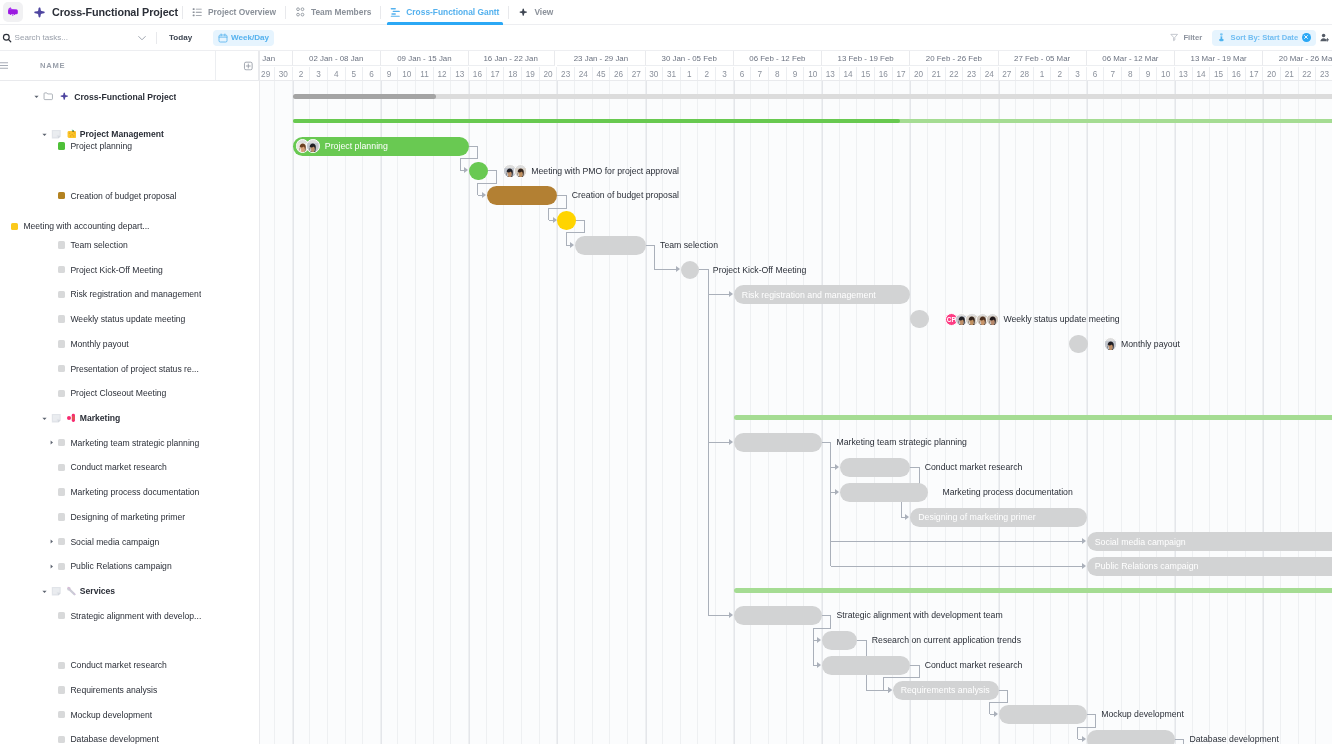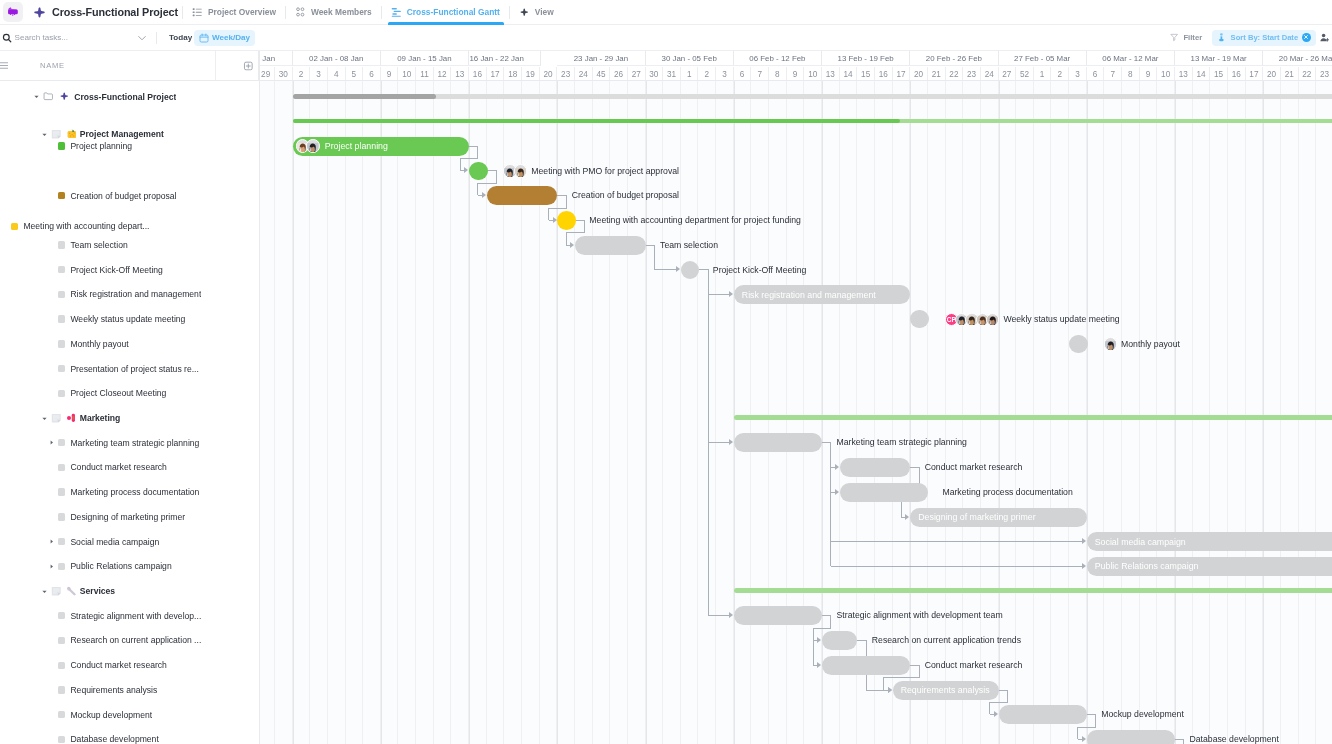--- a/index.html
+++ b/index.html
@@ -20,32 +20,32 @@
   .tab .ti{width:10.5px;height:10.5px;flex:0 0 auto;display:block}
 
   
   .toolbar{height:26px;display:flex;align-items:center;border-bottom:1px solid #edeef1;background:#fff;font-size:8.1px}
   .search{display:flex;align-items:center;gap:3px;padding-left:1.5px;width:131px}
   .search input{border:0;outline:0;font-size:8.1px;font-family:inherit;color:#2b2f38;width:112px;background:transparent}
   .search input::placeholder{color:#9aa0ab}
   .chev{margin-left:5px;width:12px;height:12px}
   .vsep{width:1px;height:12px;background:#e8e9ec;margin:0 0 0 8px}
   .today{font-size:8.1px;font-weight:700;color:#3f4753;padding:0 0 0 12px}
-  .zoombtn{display:flex;align-items:center;gap:3.4px;background:#e6f4fe;color:#54b1ee;border-radius:4px;height:16px;padding:0 4.4px;font-size:8.1px;font-weight:700;margin-left:2px}
+  .zoombtn{display:flex;align-items:center;gap:3.4px;background:#e6f4fe;color:#54b1ee;border-radius:4px;height:16px;padding:0 4.4px;font-size:8.1px;font-weight:700;margin-left:21px}
   .spacer{flex:1}
   .filter{display:flex;align-items:center;gap:5.5px;font-size:7.7px;font-weight:700;color:#8d939e;margin-right:9.5px}
   .sortbtn{display:flex;align-items:center;gap:4.6px;background:#e6f4fe;color:#70bdf2;border-radius:4px;height:16px;padding:0 5.5px;font-size:7.6px;font-weight:700}
   .sortclose{width:8.8px;height:8.8px;margin-left:-1px;border-radius:50%;background:#2ba8f5;display:flex;align-items:center;justify-content:center;flex:0 0 auto}
   .usr{margin:0 3px 0 4px;width:9px;height:9px}
 
   
   .gridhdr{height:30px;display:flex;border-bottom:1px solid #e9eaed;position:relative}
   .namehdr{width:260px;flex:0 0 260px;display:flex;align-items:center;position:relative;border-right:1px solid #e9eaed}
   .hamb{width:11px;height:11px;margin-left:-2px;flex:0 0 auto}
-  .namelbl{font-size:7.6px;letter-spacing:.75px;color:#9aa0ab;margin-left:31px;font-weight:400}
+  .namelbl{font-size:7.6px;letter-spacing:.75px;color:#9aa0ab;margin-left:31px;font-weight:700}
   .addcol{position:absolute;left:243px;top:50%;transform:translateY(-50%);width:10.6px;height:10.6px}
   .namehdr:after{content:"";position:absolute;right:0;top:0;bottom:0;width:1px;background:#e9eaed}
   .namehdr .innerdiv{position:absolute;left:215px;top:0;bottom:0;width:1px;background:#eceef1}
   .timehdr{flex:1;position:relative;overflow:hidden}
   .wklbl{position:absolute;top:0;height:15px;display:flex;align-items:center;justify-content:center;font-size:7.9px;color:#6b7280;border-right:1px solid #e9eaed;border-bottom:1px solid #eceef1;white-space:nowrap}
   .wklbl.first{justify-content:flex-start;padding-left:5px}
   .daylbl{position:absolute;top:16px;height:14px;display:flex;align-items:center;justify-content:center;font-size:8.2px;color:#8b919c;border-right:1px solid #eceef1}
 
   
   .body{display:flex;height:664px;position:relative}
@@ -112,21 +112,21 @@
 <div class="tabsep"></div>
 <div class="tab">
         <svg class="ti" viewBox="0 0 16 16">
           <g fill="none" stroke="currentColor" stroke-width="1.3">
             <circle cx="4.6" cy="3.4" r="2.1"></circle>
             <circle cx="11.4" cy="3.4" r="2.1"></circle>
             <circle cx="4.6" cy="11.6" r="2.1"></circle>
             <circle cx="11.4" cy="11.6" r="2.1"></circle>
           </g>
         </svg>
-        <span>Week Members</span>
+        <span>Team Members</span>
       </div>
 <div class="tabsep"></div>
 <div class="tab active">
         <svg class="ti" viewBox="0 0 16 16">
           <g fill="currentColor">
             <rect x="1" y="1.6" width="8" height="2.2" rx="1.1"></rect>
             <rect x="4" y="5.6" width="11" height="2.2" rx="1.1"></rect>
             <rect x="2" y="9.6" width="7" height="2.2" rx="1.1"></rect>
             <rect x="1" y="13.4" width="14" height="1.3" rx="0.65"></rect>
           </g>
@@ -215,21 +215,21 @@
 <div class="daylbl" style="left:50.24px;width:17.65px">3</div>
 <div class="daylbl" style="left:67.89px;width:17.65px">4</div>
 <div class="daylbl" style="left:85.54px;width:17.65px">5</div>
 <div class="daylbl" style="left:103.19px;width:17.65px">6</div>
 <div class="wklbl" style="left:120.84px;width:88.24px">09 Jan - 15 Jan</div>
 <div class="daylbl" style="left:120.84px;width:17.65px">9</div>
 <div class="daylbl" style="left:138.48px;width:17.65px">10</div>
 <div class="daylbl" style="left:156.13px;width:17.65px">11</div>
 <div class="daylbl" style="left:173.78px;width:17.65px">12</div>
 <div class="daylbl" style="left:191.43px;width:17.65px">13</div>
-<div class="wklbl" style="left:193px;width:88.24px">16 Jan - 22 Jan</div>
+<div class="wklbl" style="left:207px;width:88.24px">16 Jan - 22 Jan</div>
 <div class="daylbl" style="left:209.08px;width:17.65px">16</div>
 <div class="daylbl" style="left:226.72px;width:17.65px">17</div>
 <div class="daylbl" style="left:244.37px;width:17.65px">18</div>
 <div class="daylbl" style="left:262.02px;width:17.65px">19</div>
 <div class="daylbl" style="left:279.67px;width:17.65px">20</div>
 <div class="wklbl" style="left:297.32px;width:88.24px">23 Jan - 29 Jan</div>
 <div class="daylbl" style="left:297.32px;width:17.65px">23</div>
 <div class="daylbl" style="left:314.96px;width:17.65px">24</div>
 <div class="daylbl" style="left:332.61px;width:17.65px">45</div>
 <div class="daylbl" style="left:350.26px;width:17.65px">26</div>
@@ -253,21 +253,21 @@
 <div class="daylbl" style="left:614.98px;width:17.65px">16</div>
 <div class="daylbl" style="left:632.63px;width:17.65px">17</div>
 <div class="wklbl" style="left:650.28px;width:88.24px">20 Feb - 26 Feb</div>
 <div class="daylbl" style="left:650.28px;width:17.65px">20</div>
 <div class="daylbl" style="left:667.92px;width:17.65px">21</div>
 <div class="daylbl" style="left:685.57px;width:17.65px">22</div>
 <div class="daylbl" style="left:703.22px;width:17.65px">23</div>
 <div class="daylbl" style="left:720.87px;width:17.65px">24</div>
 <div class="wklbl" style="left:738.52px;width:88.24px">27 Feb - 05 Mar</div>
 <div class="daylbl" style="left:738.52px;width:17.65px">27</div>
-<div class="daylbl" style="left:756.16px;width:17.65px">52</div>
+<div class="daylbl" style="left:756.16px;width:17.65px">28</div>
 <div class="daylbl" style="left:773.81px;width:17.65px">1</div>
 <div class="daylbl" style="left:791.46px;width:17.65px">2</div>
 <div class="daylbl" style="left:809.11px;width:17.65px">3</div>
 <div class="wklbl" style="left:826.76px;width:88.24px">06 Mar - 12 Mar</div>
 <div class="daylbl" style="left:826.76px;width:17.65px">6</div>
 <div class="daylbl" style="left:844.40px;width:17.65px">7</div>
 <div class="daylbl" style="left:862.05px;width:17.65px">8</div>
 <div class="daylbl" style="left:879.70px;width:17.65px">9</div>
 <div class="daylbl" style="left:897.35px;width:17.65px">10</div>
 <div class="wklbl" style="left:915.00px;width:88.24px">13 Mar - 19 Mar</div>
@@ -442,25 +442,20 @@
           <path d="M2.2 1.2 5.4 2.3l.6 2.8 7.4 7.3c.7.7.7 1.8 0 2.5s-1.8.7-2.5 0L3.6 7.6 .9 7 0 3.6z" fill="#cbcbd6"></path>
           <path d="M1.4 2.3 4.2 3.2l.5 2" fill="none" stroke="#e5a8d4" stroke-width=".9" stroke-linecap="round"></path>
           <path d="M11.6 11.6l2.3 2.3" stroke="#d9b3e0" stroke-width=".8" stroke-linecap="round"></path>
         </svg>
 <span class="rname grp">Services</span>
 </div>
 <div class="trow" style="top:522.42px;padding-left:47px">
 <span class="twist"></span>
 <span class="rdot" style="background:#d8d9da"></span>
 <span class="rname">Strategic alignment with develop...</span>
-</div>
-<div class="trow" style="top:547.14px;padding-left:47px">
-<span class="twist"></span>
-<span class="rdot" style="background:#d8d9da"></span>
-<span class="rname">Research on current application ...</span>
 </div>
 <div class="trow" style="top:571.86px;padding-left:47px">
 <span class="twist"></span>
 <span class="rdot" style="background:#d8d9da"></span>
 <span class="rname">Conduct market research</span>
 </div>
 <div class="trow" style="top:596.58px;padding-left:47px">
 <span class="twist"></span>
 <span class="rdot" style="background:#d8d9da"></span>
 <span class="rname">Requirements analysis</span>
@@ -706,21 +701,20 @@
             <path d="M8.6 13h6.8v4.6c0 1.3-1.5 2.1-3.4 2.1s-3.4-.8-3.4-2.1z" fill="#c1905f"></path>
             <ellipse cx="12" cy="9.6" rx="4.9" ry="5.6" fill="#c1905f"></ellipse>
             <path d="M5.6 8.6C5.6 3.4 8.4 1 12 1s6.4 2.4 6.4 7.6c0 4.6-.9 9.6-2.2 12.4l-1.2-.4c.8-2.6 1.3-5.7 1.3-8.4-.4-2.4-.9-3.8-1.8-4.8-2.4 1.9-6.4 2.2-8.3 1.1-.8.9-1.2 2.2-1.5 3.7 0 2.7.5 5.8 1.3 8.4l-1.2.4C5.5 18.2 5.6 13.2 5.6 8.6z" fill="#33241c"></path>
           </svg></span>
 </span>
 <span class="olabel" style="left:271.28px;top:80.66px">Meeting with PMO for project approval</span>
 <div class="tbar" style="left:226.72px;width:70.60px;top:105.18px;background:#b38033">
 </div>
 <span class="olabel" style="left:311.82px;top:105.18px">Creation of budget proposal</span>
 <div class="ms" style="left:297.32px;top:130.10px;background:#ffd400"></div>
-<span class="olabel" style="left:329.32px;top:130.10px">Meeting with accounting department for project funding</span>
 <div class="tbar" style="left:314.96px;width:70.60px;top:154.62px;background:#d2d3d4">
 </div>
 <span class="olabel" style="left:400.06px;top:154.62px">Team selection</span>
 <div class="ms" style="left:420.85px;top:179.54px;background:#d2d3d4"></div>
 <span class="olabel" style="left:452.85px;top:179.54px">Project Kick-Off Meeting</span>
 <div class="tbar" style="left:473.80px;width:176.48px;top:204.06px;background:#d2d3d4">
 <span class="btxt">Risk registration and management</span>
 </div>
 <div class="ms" style="left:650.28px;top:228.98px;background:#d2d3d4"></div>
 <span class="avs" style="left:684.68px;top:228.98px">

